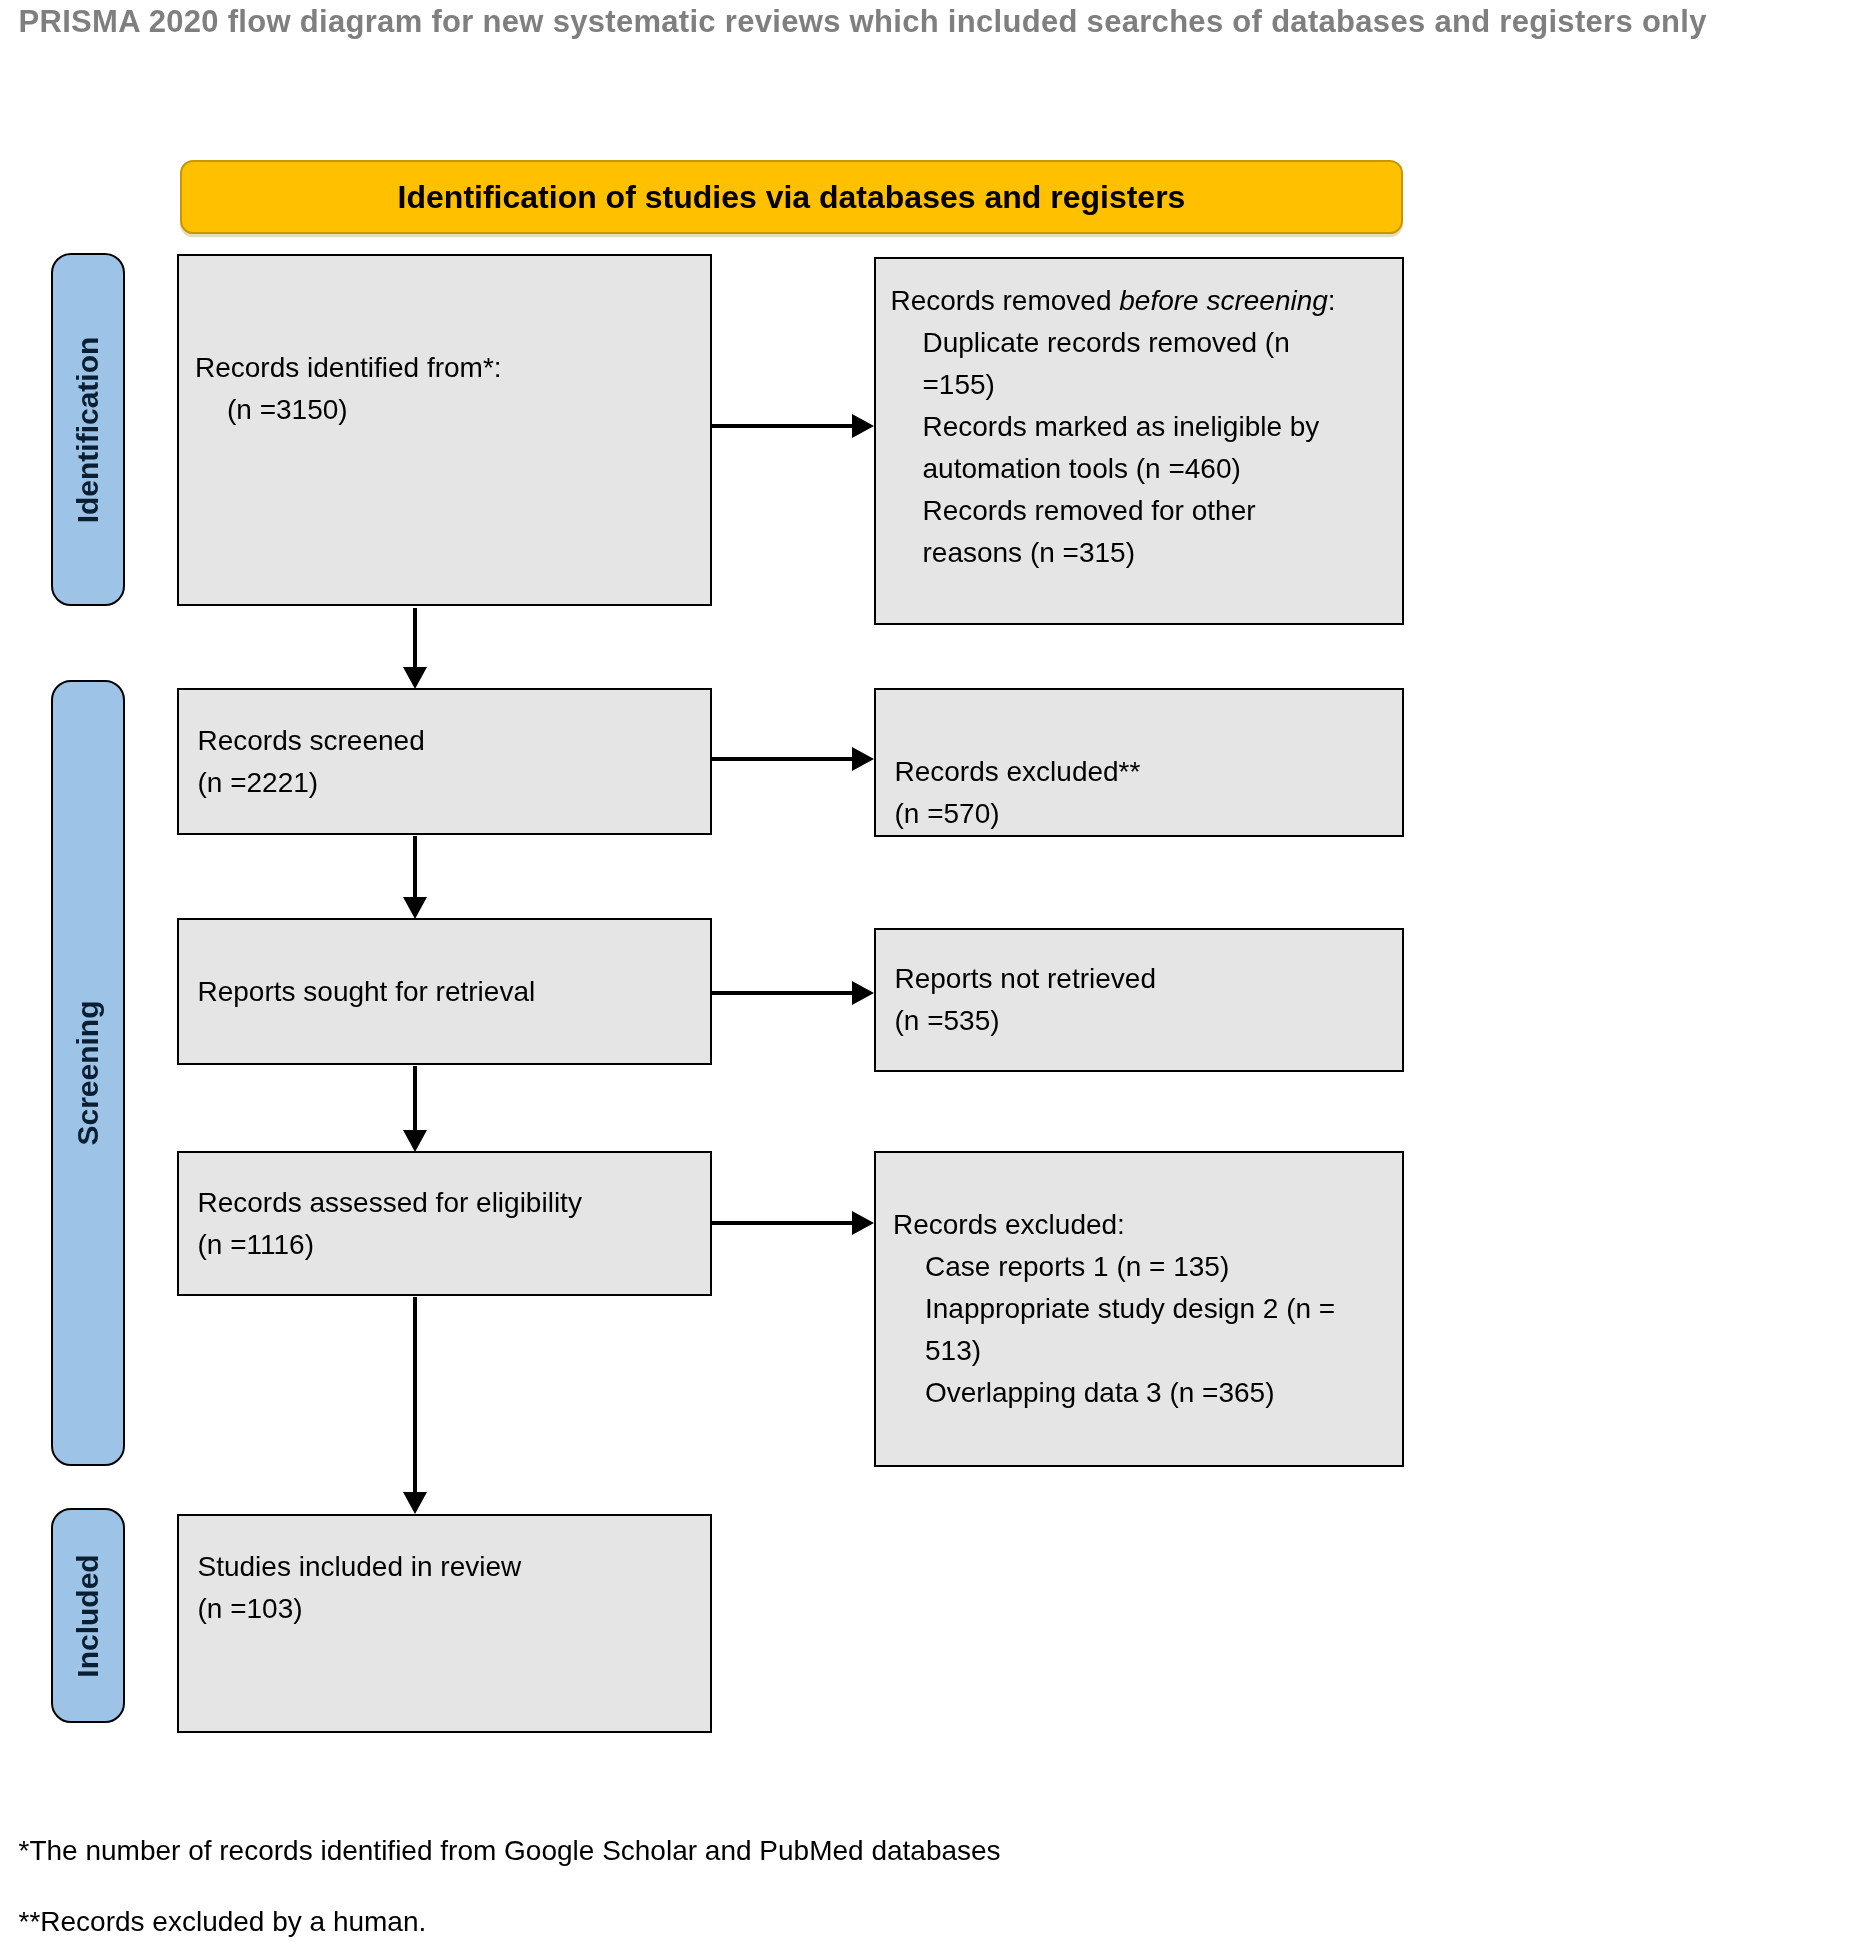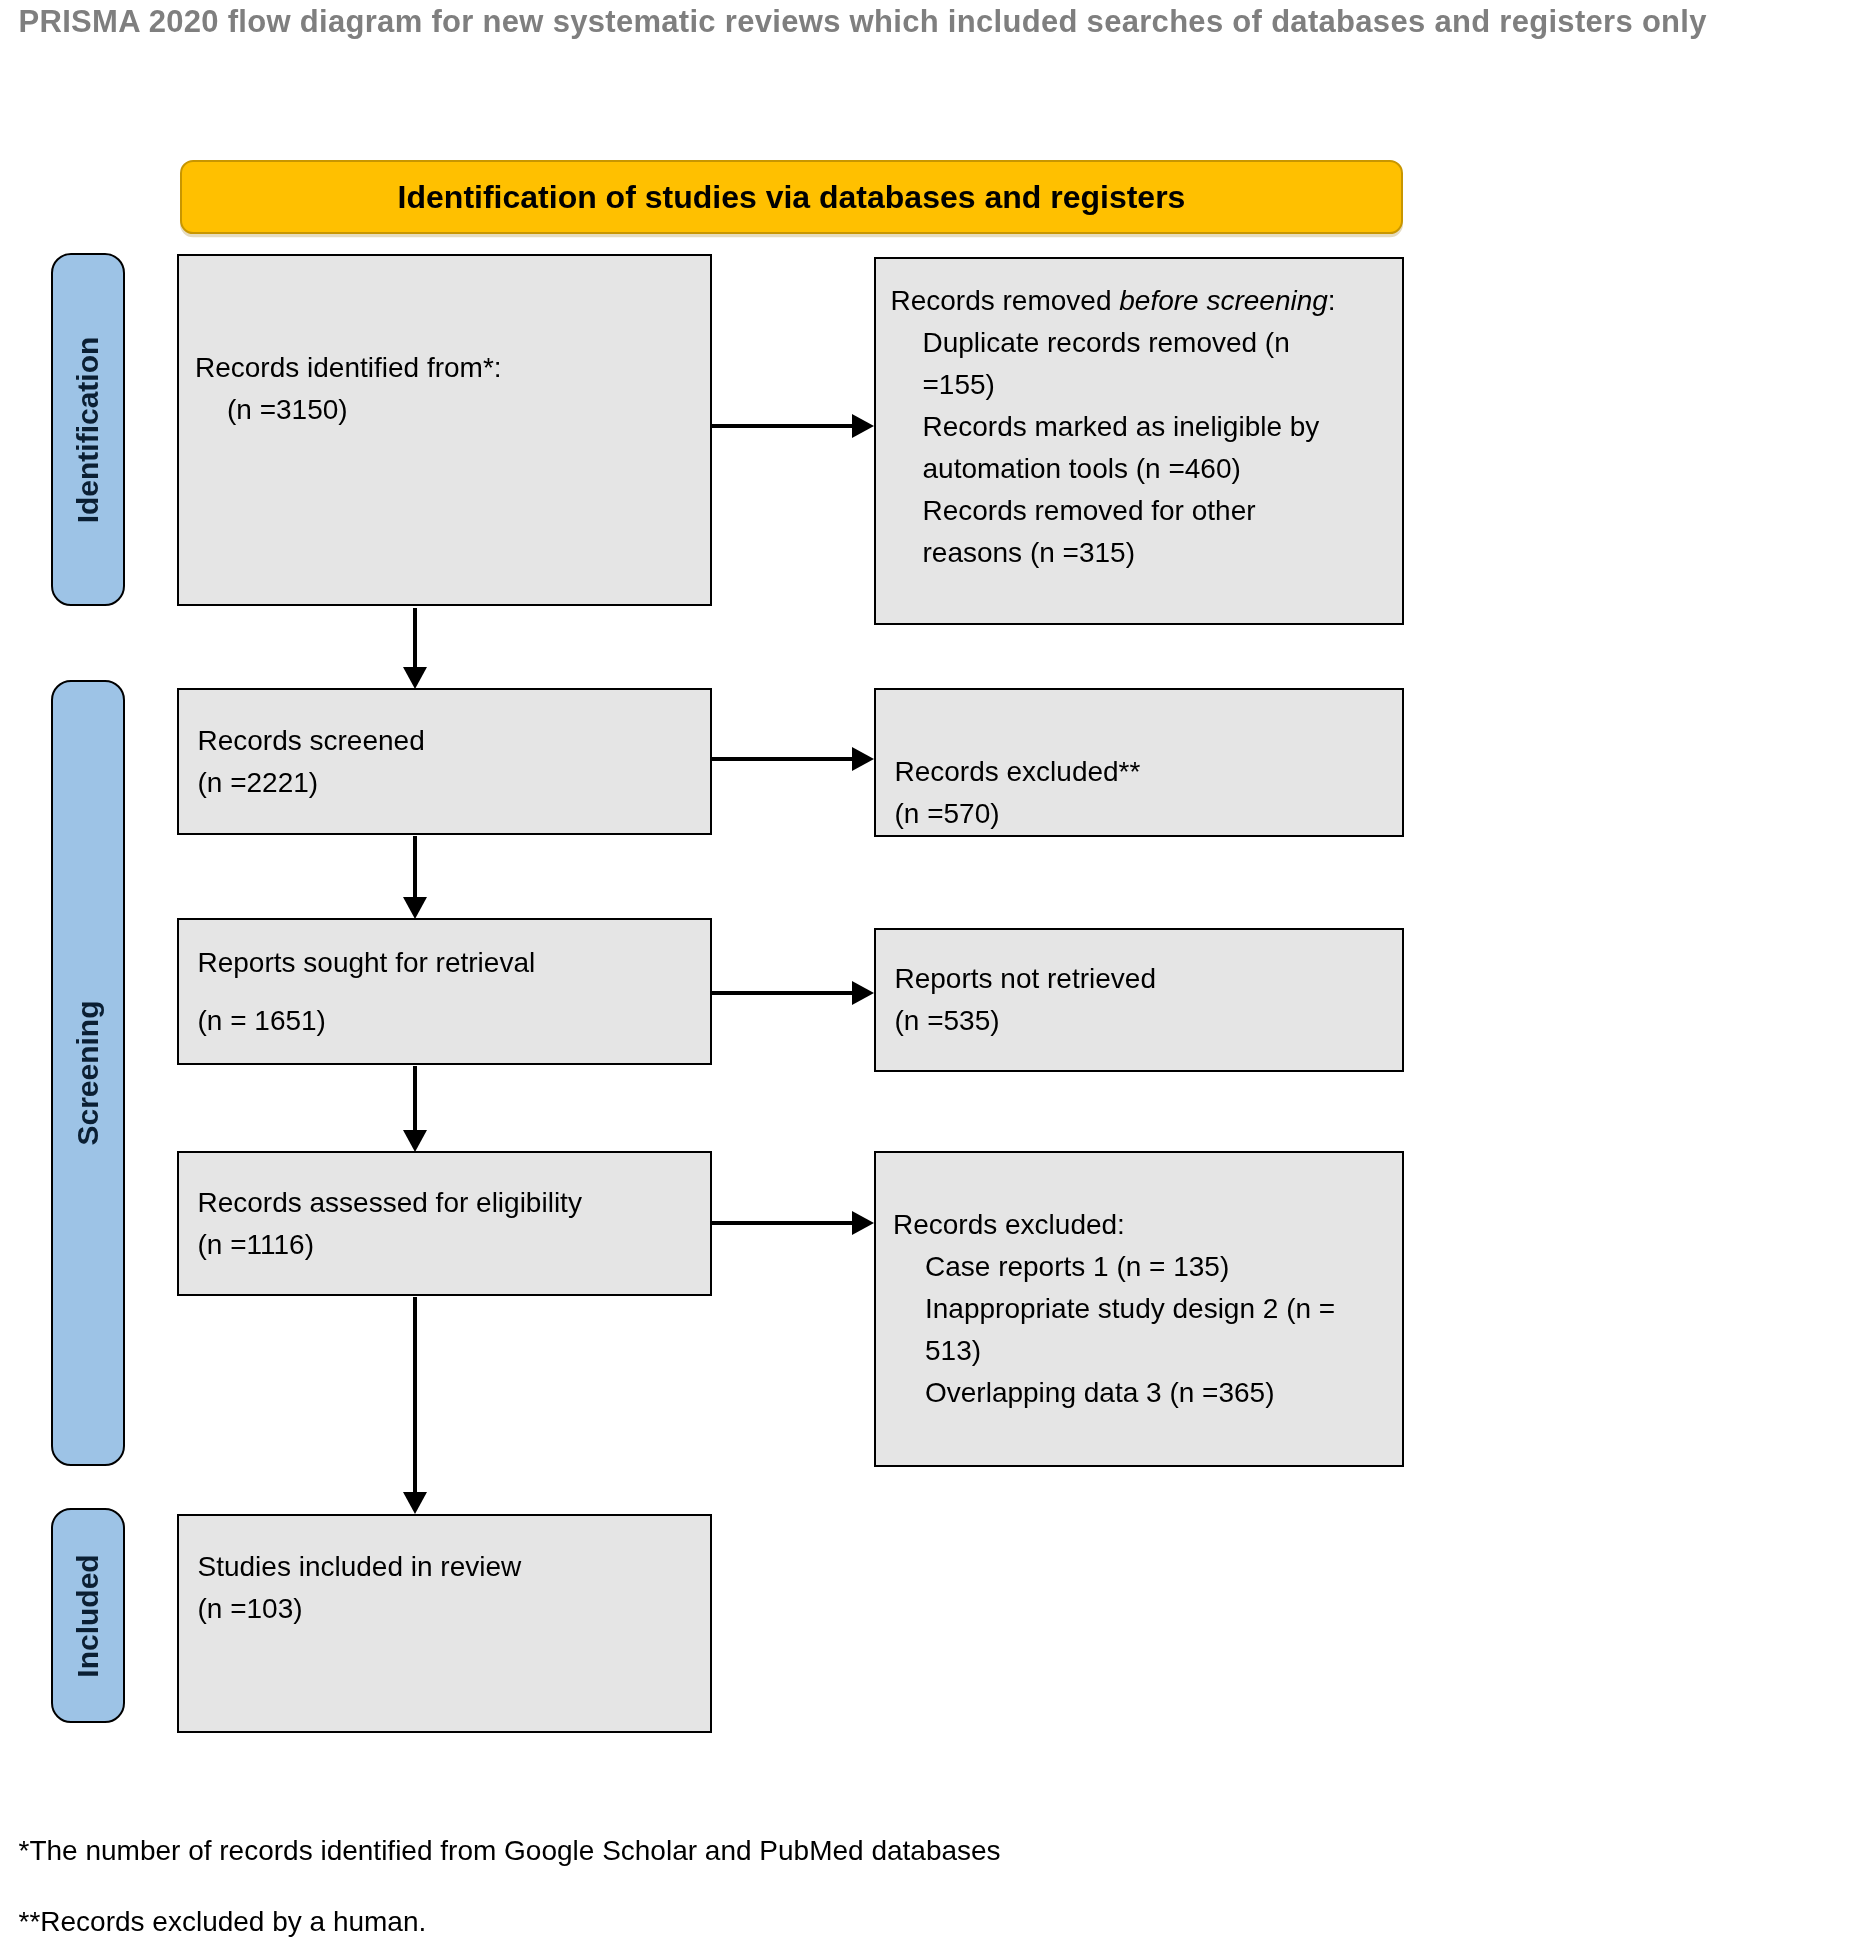--- a/index.html
+++ b/index.html
@@ -108,21 +108,20 @@
     <div class="indent">(n =3150)</div>
   </div>
 
   <div class="box" id="box-screened">
     <div>Records screened</div>
     <div>(n =2221)</div>
   </div>
 
   <div class="box" id="box-sought">
     <div>Reports sought for retrieval</div>
-    <div>(n = 1651)</div>
   </div>
 
   <div class="box" id="box-assessed">
     <div>Records assessed for eligibility</div>
     <div>(n =1116)</div>
   </div>
 
   <div class="box" id="box-included">
     <div>Studies included in review</div>
     <div>(n =103)</div>

